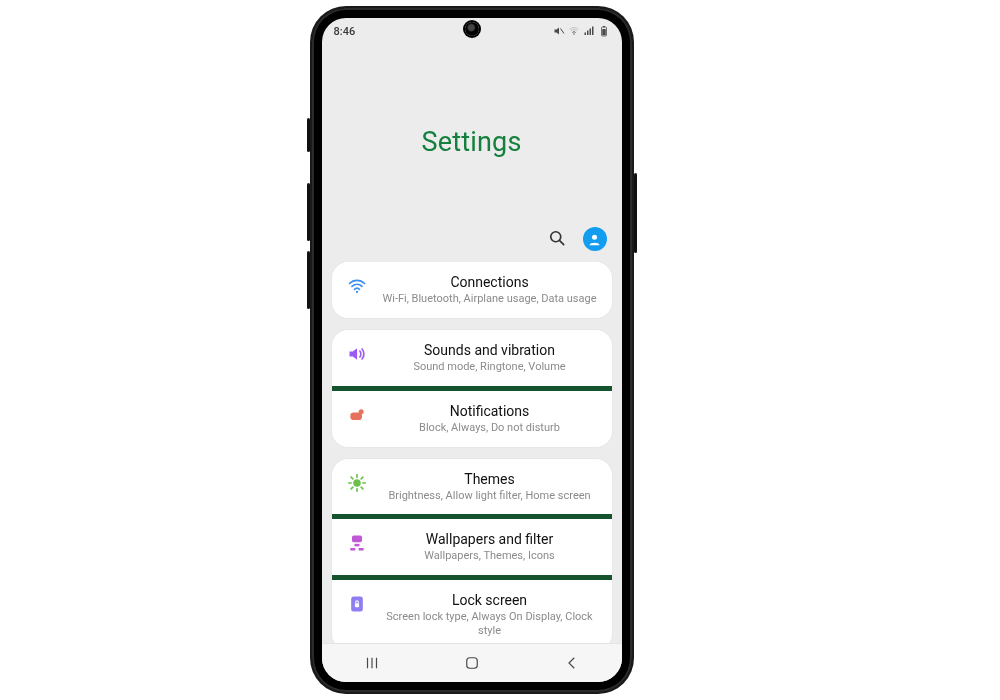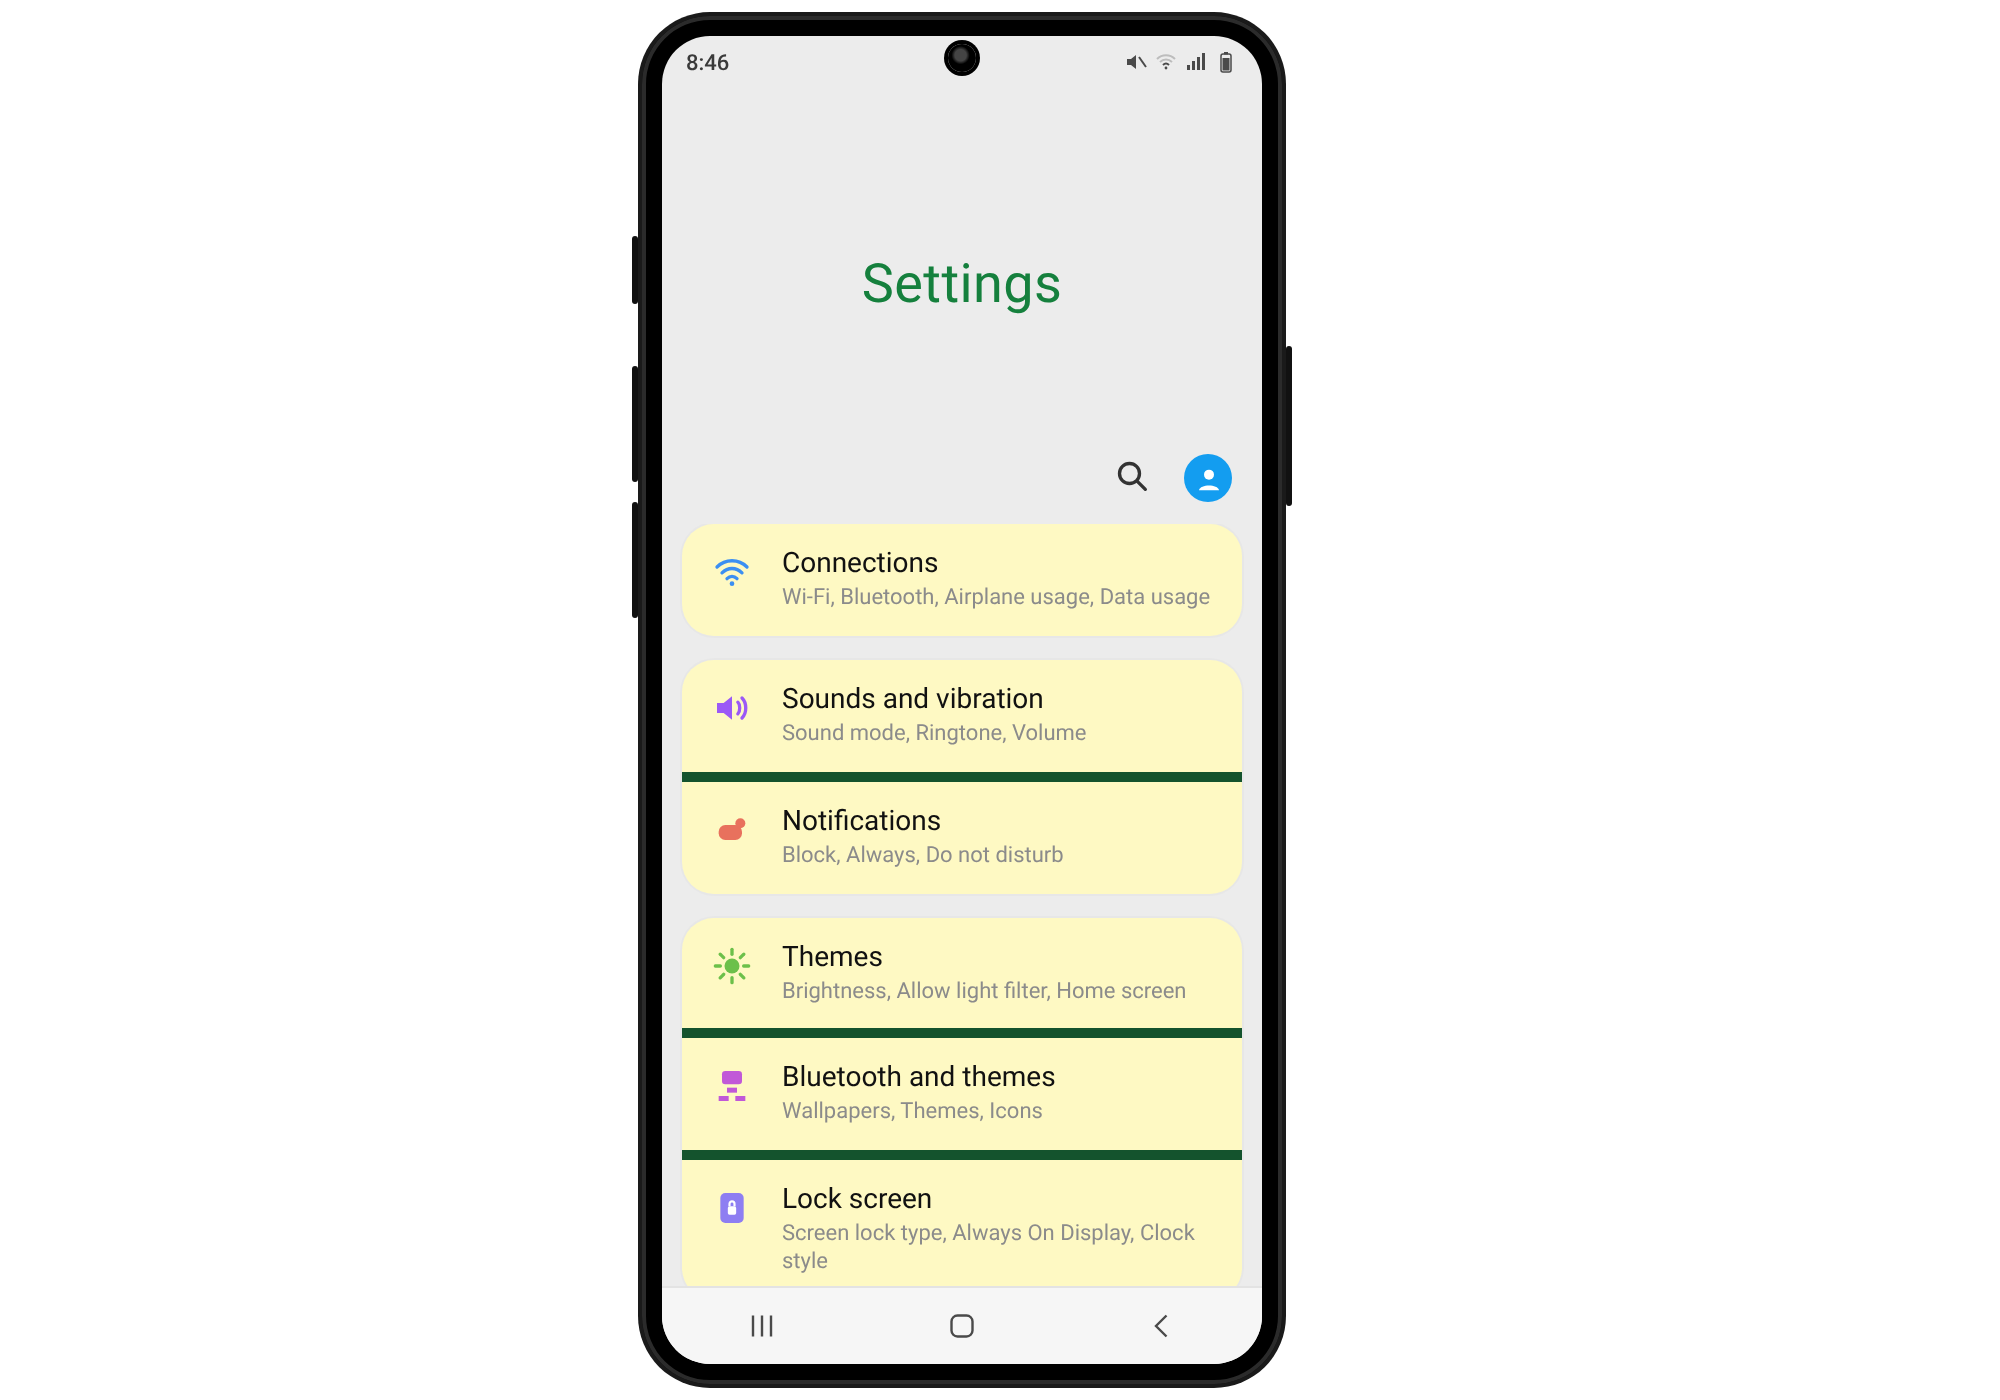--- a/index.html
+++ b/index.html
@@ -1,16 +1,16 @@
 <!DOCTYPE html>
 <html><head>
 <meta charset="utf-8">
 <style>
   html,body{margin:0;padding:0;height:100%;font-family:-apple-system,Roboto,'Segoe UI',Arial,sans-serif;background:#fff;}
-  .stage{width:943px;height:700px;position:relative;background:#fff;padding-left:19px;}
+  .stage{width:943px;height:700px;position:relative;background:#fff;}
   
   .device{
     position:absolute;left:50%;top:8px;transform:translateX(-50%);
     width:320px;height:684px;
     background:#000;
     border-radius:34px;
     box-shadow:0 0 0 2px #1a1a1a, inset 0 0 0 2px #2b2b2b;
   }
   .side-btn{position:absolute;left:-5px;width:3px;background:#111;border-radius:2px;}
   .btn-a{top:110px;height:34px;}
@@ -35,21 +35,21 @@
   .status .right{display:flex;gap:3px;align-items:center;}
   .status svg{width:12px;height:12px;display:block;}
   
   .hero{height:218px;display:flex;flex-direction:column;align-items:center;justify-content:center;position:relative;}
   .hero-title{font-size:27px;color:#15803d;font-weight:400;letter-spacing:.2px;margin-top:-22px;}
   .toolbar{position:absolute;right:14px;bottom:10px;display:flex;gap:12px;align-items:center;}
   .icon-btn{width:26px;height:26px;display:flex;align-items:center;justify-content:center;border:none;background:none;padding:0;cursor:pointer;}
   .account{width:24px;height:24px;border-radius:50%;background:#139df0;display:flex;align-items:center;justify-content:center;}
   
   .scroll{flex:1;overflow:hidden;padding:0 10px 0 10px;}
-  .group{background:#fef9c3;border-radius:16px;margin-bottom:12px;overflow:hidden;box-shadow:0 0 0 1px rgba(0,0,0,.02);}
+  .group{background:#ffffff;border-radius:16px;margin-bottom:12px;overflow:hidden;box-shadow:0 0 0 1px rgba(0,0,0,.02);text-align:center;}
   .row{display:flex;align-items:flex-start;gap:14px;padding:12px 14px 12px 14px;cursor:pointer;}
   .row+.row{border-top:5px solid #14532d;}
   .row .ic{width:22px;display:flex;justify-content:center;padding-top:2px;}
   .row .ic svg{width:20px;height:20px;}
   .row .txt{flex:1;min-width:0;}
   .row .title{font-size:14px;color:#111;line-height:1.15;}
   .row .sub{font-size:11px;color:#8b8b8b;margin-top:2px;line-height:1.25;}
   
   .navbar{height:38px;background:#f6f6f6;display:flex;align-items:center;justify-content:space-around;
     border-top:1px solid #e3e3e3;}
@@ -198,21 +198,21 @@
           <div class="row">
             <span class="ic">
               <svg viewBox="0 0 24 24">
                   <rect x="6" y="3" width="12" height="8" rx="2" fill="#c158d8"></rect>
                   <rect x="9" y="13" width="6" height="3" fill="#c158d8"></rect>
                   <rect x="4" y="18" width="6" height="3" fill="#c158d8"></rect>
                   <rect x="14" y="18" width="6" height="3" fill="#c158d8"></rect>
                 </svg>
             </span>
             <div class="txt">
-              <div class="title">Bluetooth and themes</div>
+              <div class="title">Wallpapers and filter</div>
               <div class="sub">Wallpapers, Themes, Icons</div>
             </div>
           </div>
           <div class="row">
             <span class="ic">
               <svg viewBox="0 0 24 24">
                   <rect x="5" y="3" width="14" height="18" rx="3" fill="#8e7ef2"></rect>
                   <rect x="9.5" y="11" width="5" height="5" rx="1" fill="#fff"></rect>
                   <path d="M10.5 11v-1.5a1.5 1.5 0 0 1 3 0V11" fill="none" stroke="#fff" stroke-width="1.3"></path>
                 </svg>

